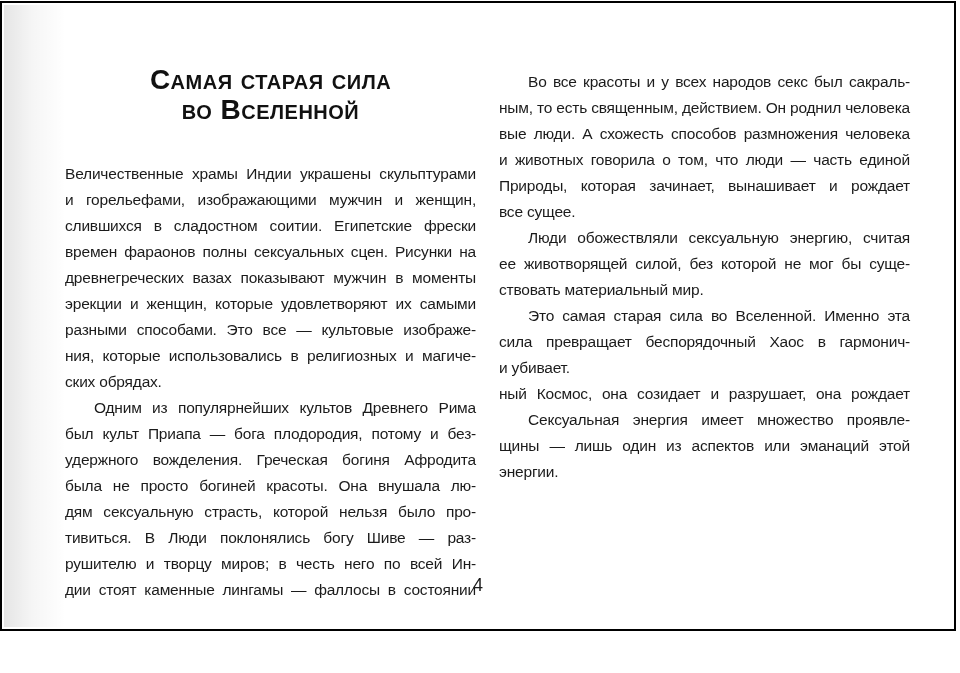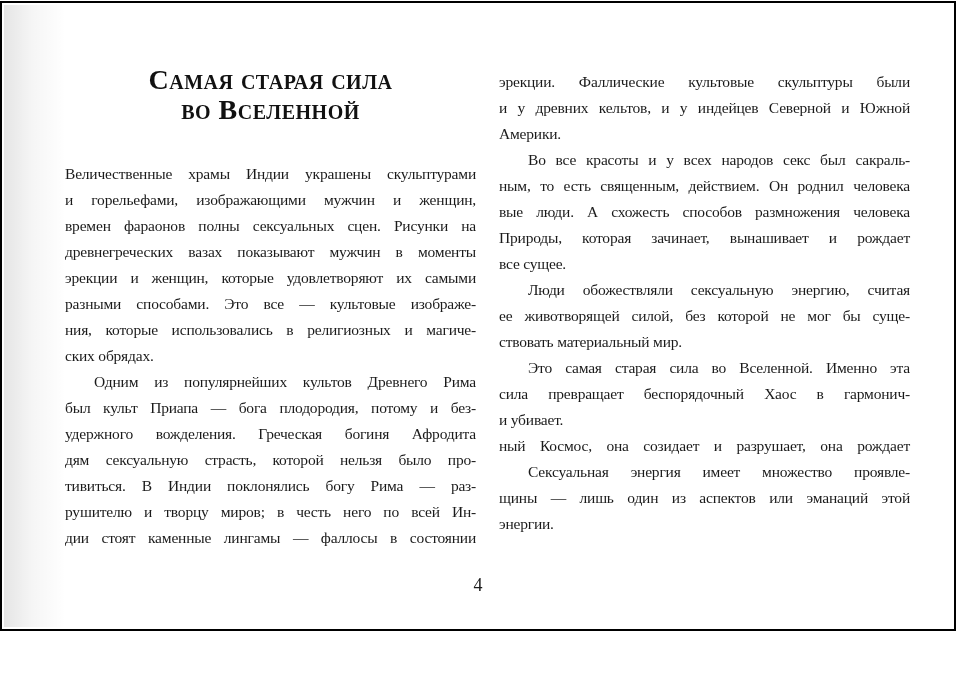--- a/index.html
+++ b/index.html
@@ -6,21 +6,21 @@
     margin: 0;
     padding: 0;
     background: #ffffff;
   }
   .stage {
     position: relative;
     width: 960px;
     height: 632px;
     background: #ffffff;
     overflow: hidden;
-    font-family: Liberation Serif, serif;
+    font-family: Liberation Sans, sans-serif;
     color: #1b1b1b;
   }
   .frame {
     position: absolute;
     left: 0;
     top: 1px;
     right: 4px;
     bottom: 1px;
     border: 2px solid #000000;
     background: #ffffff;
@@ -104,49 +104,47 @@
     <div class="content">
       <div class="col col-left">
         <h1 class="title">
           <span class="title-line">Самая старая сила</span>
           <span class="title-line">во Вселенной</span>
         </h1>
         <div class="paragraphs" id="col-left">
             <div class="para">
               <div class="line">Величественные храмы Индии украшены скульптурами</div>
               <div class="line">и горельефами, изображающими мужчин и женщин,</div>
+              <div class="line">слившихся в сладостном соитии. Египетские фрески</div>
               <div class="line">времен фараонов полны сексуальных сцен. Рисунки на</div>
               <div class="line">древнегреческих вазах показывают мужчин в моменты</div>
               <div class="line">эрекции и женщин, которые удовлетворяют их самыми</div>
               <div class="line">разными способами. Это все — культовые изображе-</div>
               <div class="line">ния, которые использовались в религиозных и магиче-</div>
               <div class="line last">ских обрядах.</div>
             </div>
             <div class="para indent">
               <div class="line">Одним из популярнейших культов Древнего Рима</div>
               <div class="line">был культ Приапа — бога плодородия, потому и без-</div>
               <div class="line">удержного вожделения. Греческая богиня Афродита</div>
+              <div class="line">была не просто богиней красоты. Она внушала лю-</div>
               <div class="line">дям сексуальную страсть, которой нельзя было про-</div>
-              <div class="line">тивиться. В Индии поклонялись богу Рима — раз-</div>
+              <div class="line">тивиться. В Люди поклонялись богу Шиве — раз-</div>
               <div class="line">рушителю и творцу миров; в честь него по всей Ин-</div>
               <div class="line">дии стоят каменные лингамы — фаллосы в состоянии</div>
             </div>
           </div>
       </div>
       <div class="col col-right">
         <div class="paragraphs" id="col-right">
-            <div class="para">
-              <div class="line">эрекции. Фаллические культовые скульптуры были</div>
-              <div class="line">и у древних кельтов, и у индейцев Северной и Южной</div>
-              <div class="line last">Америки.</div>
-            </div>
             <div class="para indent">
               <div class="line">Во все красоты и у всех народов секс был сакраль-</div>
               <div class="line">ным, то есть священным, действием. Он роднил человека</div>
               <div class="line">вые люди. А схожесть способов размножения человека</div>
+              <div class="line">и животных говорила о том, что люди — часть единой</div>
               <div class="line">Природы, которая зачинает, вынашивает и рождает</div>
               <div class="line last">все сущее.</div>
             </div>
             <div class="para indent">
               <div class="line">Люди обожествляли сексуальную энергию, считая</div>
               <div class="line">ее животворящей силой, без которой не мог бы суще-</div>
               <div class="line last">ствовать материальный мир.</div>
             </div>
             <div class="para indent">
               <div class="line">Это самая старая сила во Вселенной. Именно эта</div>

